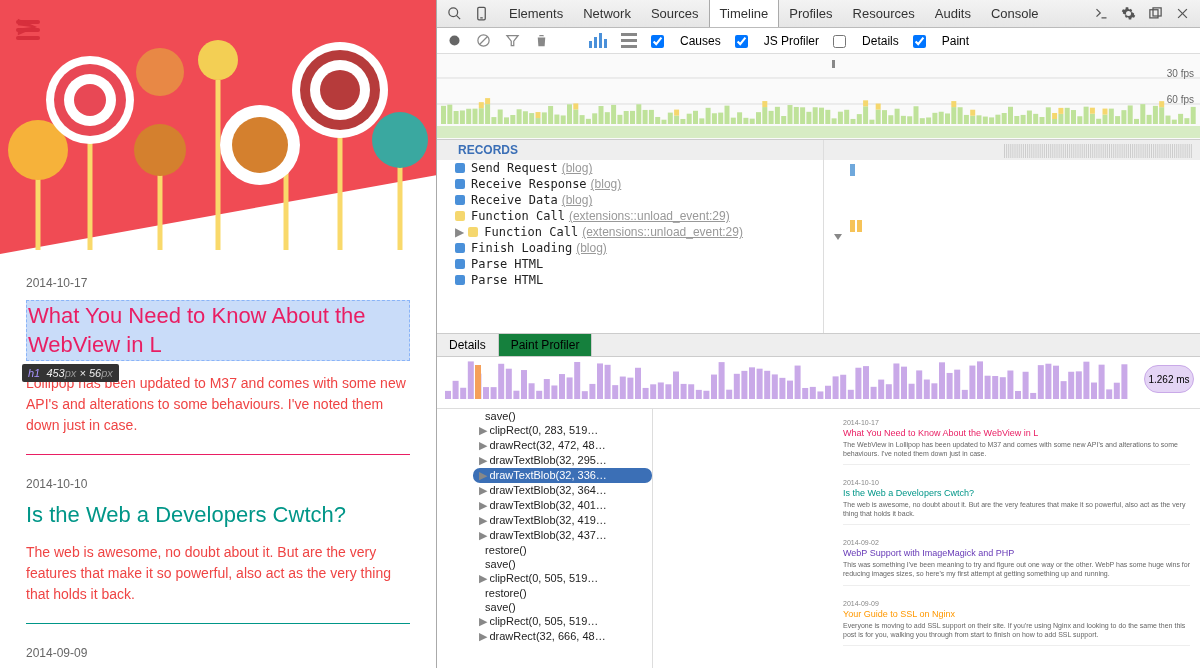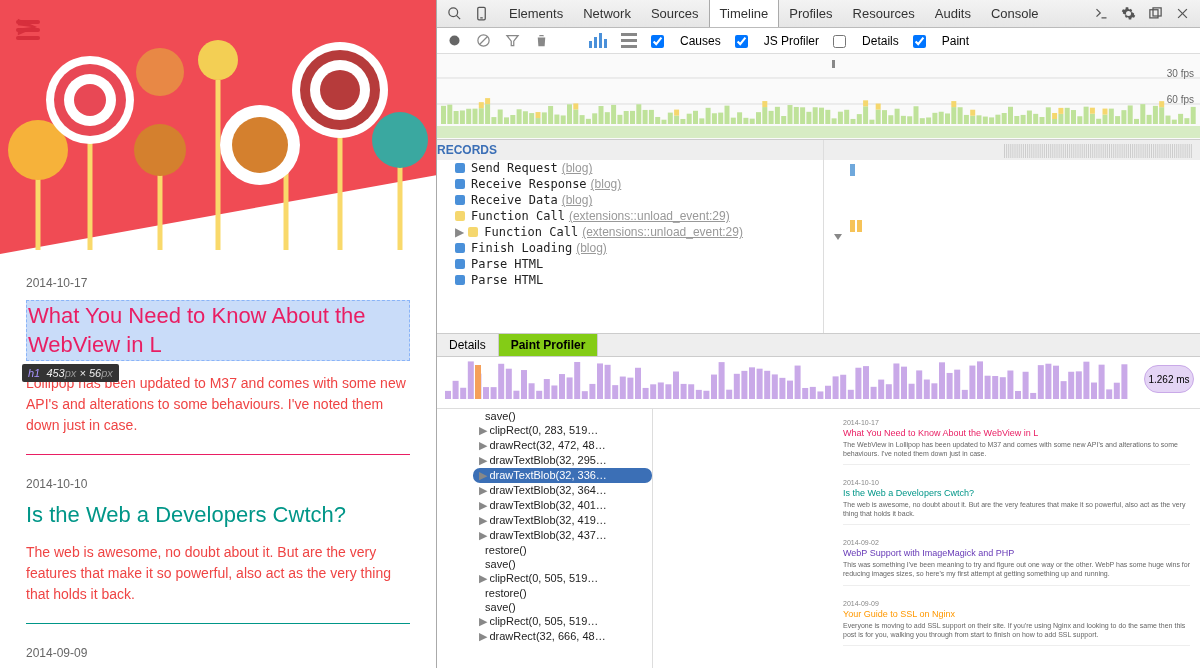--- a/index.html
+++ b/index.html
@@ -39,31 +39,31 @@
 .dt-toolbar { display: flex; align-items: center; height: 26px; padding: 0 10px; gap: 14px; border-bottom: 1px solid #ddd; }
 .chk { font-size: 12px; display: flex; align-items: flex-end; gap: 16px; }
 .chk input { margin: 0; }
 
 .dt-overview { position: relative; height: 86px; border-bottom: 1px solid #ccc; background: #fafafa; }
 .fps-label { position: absolute; right: 6px; font-size: 10px; color: #666; }
 .fps-30 { top: 14px; } .fps-60 { top: 40px; }
 
 .records { display: flex; border-bottom: 1px solid #ccc; height: 194px; }
 .rec-left { width: 387px; border-right: 1px solid #ddd; overflow: hidden; }
-.rec-head { background: #eee; color: #3b6fb6; font-weight: bold; font-size: 12px; padding: 3px 0; }
+.rec-head { background: #eee; color: #3b6fb6; font-weight: bold; font-size: 12px; padding: 3px 21px; }
 .rec-row { display: flex; align-items: center; font-family: Menlo, monospace; font-size: 12px; padding: 1px 4px 1px 18px; color: #222; white-space: nowrap; }
 .rec-row .sq { width: 10px; height: 10px; border-radius: 2px; margin-right: 6px; flex-shrink: 0; }
 .sq-blue { background: #4a90d9; } .sq-yellow { background: #f5d76e; }
 .rec-row .anno { color: #999; text-decoration: underline; margin-left: 4px; }
 .rec-row .tri { color: #888; margin-right: 4px; }
 .rec-right { flex: 1; position: relative; background: #fff; }
 
 .subtabs { display: flex; background: #eee; border-bottom: 1px solid #ccc; }
 .subtab { padding: 4px 12px; font-size: 12px; border-right: 1px solid #ccc; }
-.subtab.active { background: #84cc16; font-weight: bold; }
+.subtab.active { background: #15803d; }
 
 .profiler { display: flex; flex: 1; overflow: hidden; }
 .bars { height: 52px; border-bottom: 1px solid #ddd; position: relative; }
 .pill { position: absolute; right: 6px; top: 8px; background: #e4d4f5; border: 1px solid #c9a9e8; border-radius: 14px; width: 50px; height: 28px; display: flex; align-items: center; justify-content: center; font-size: 10px; }
 .cmd-list { width: 180px; border-right: 1px solid #ddd; font-family: Menlo, monospace; font-size: 11px; overflow: hidden; margin-left: 36px; }
 .cmd { padding: 1px 6px; white-space: nowrap; color: #222; }
 .cmd.sel { background: #3b6fb6; color: #fff; border-radius: 7px; }
 .cmd .tri2 { color: #888; margin-right: 2px; }
 .preview { flex: 1; padding: 10px 10px 10px 190px; font-size: 9px; position: relative; overflow: hidden; }
 .mini-post { margin-bottom: 14px; border-bottom: 1px solid #eee; padding-bottom: 6px; }

